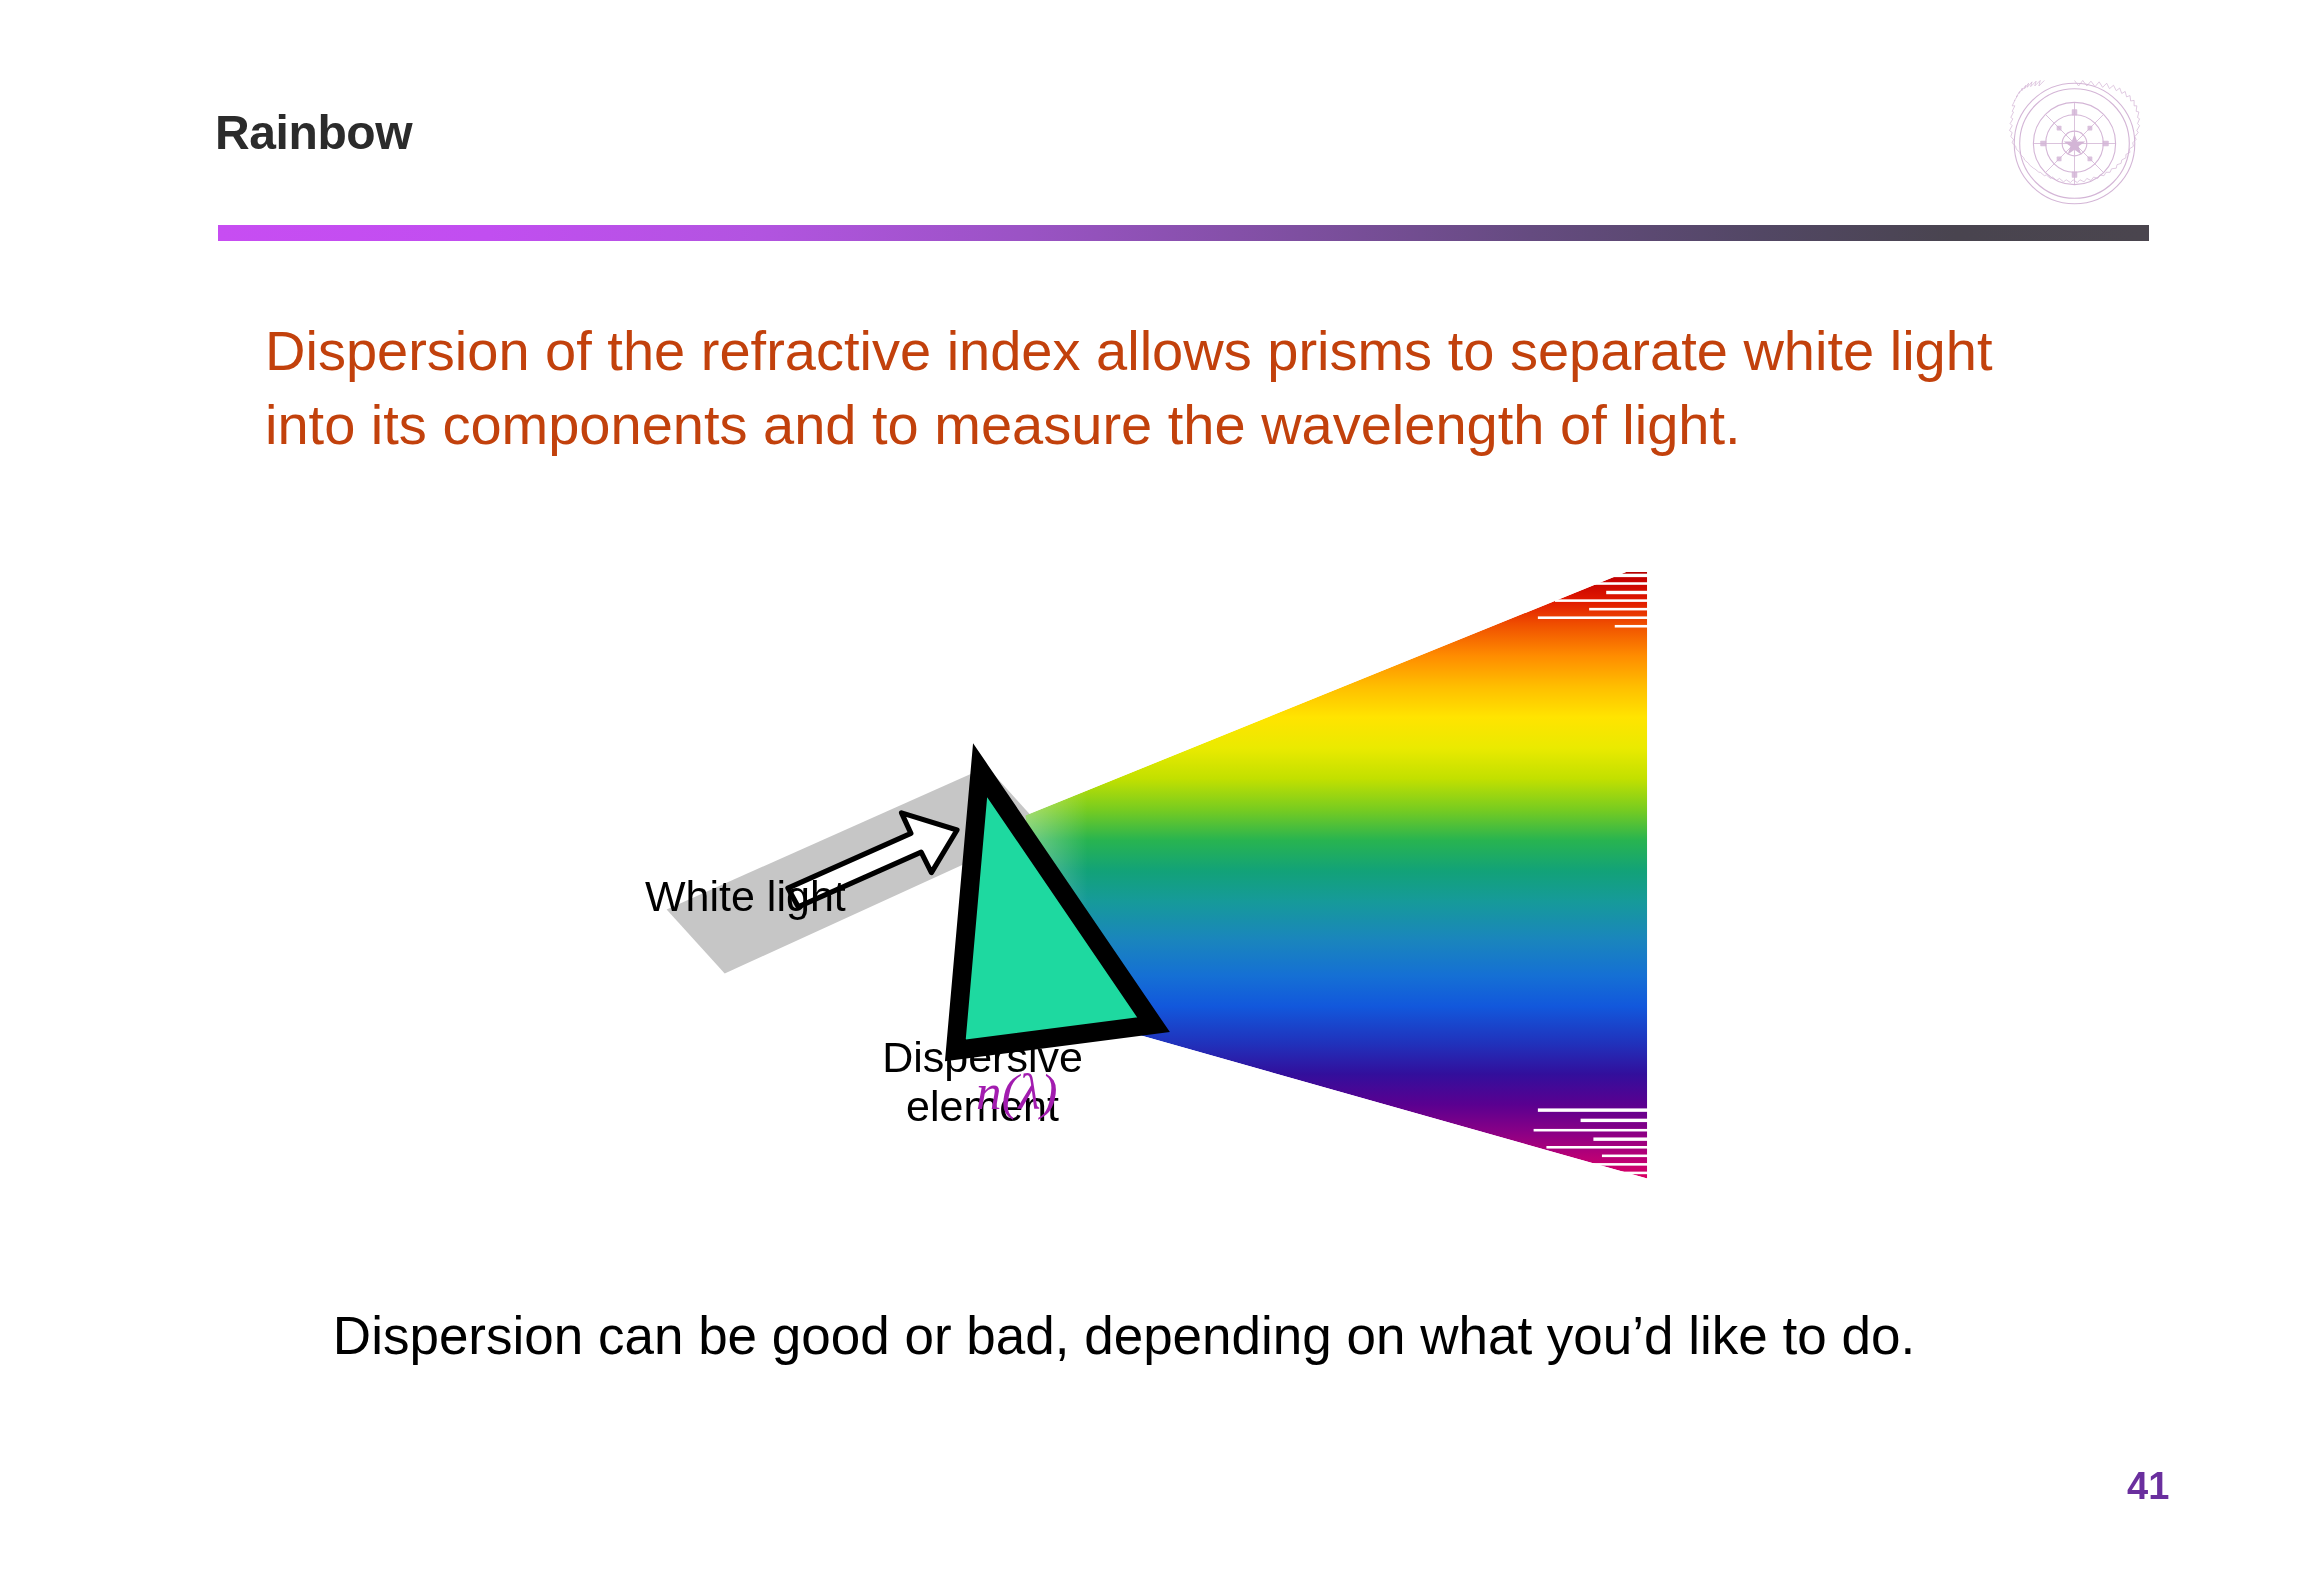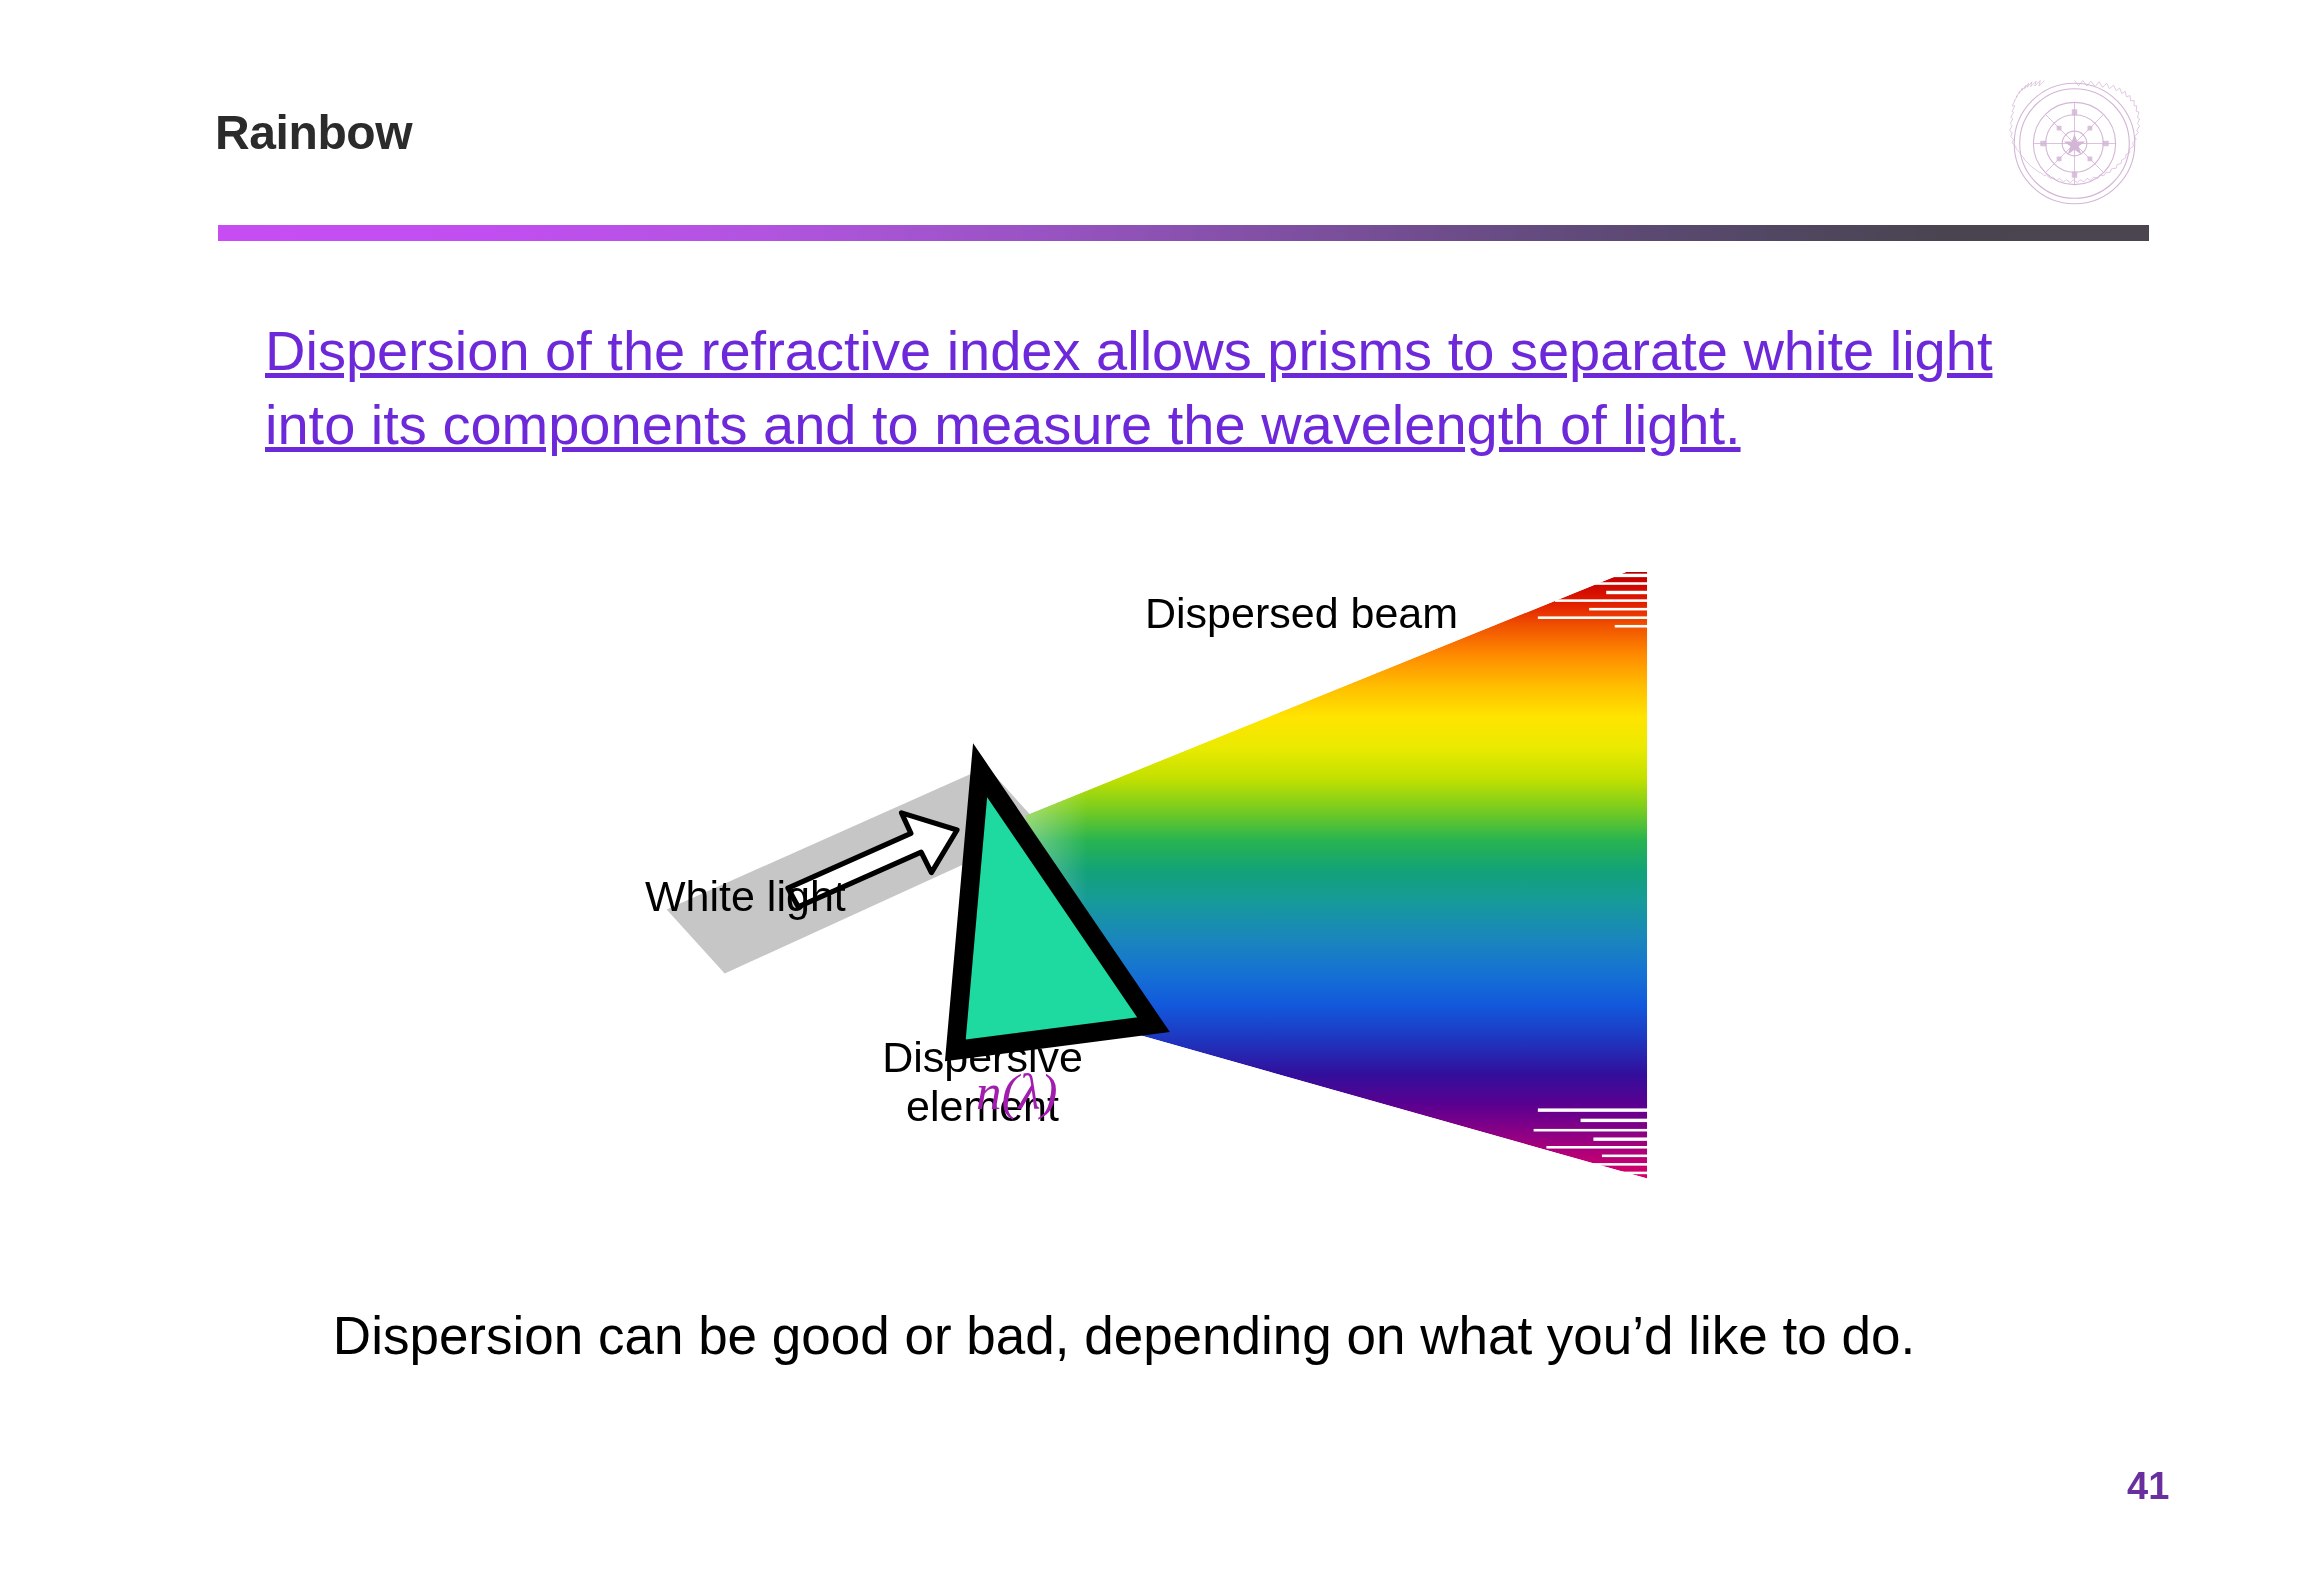--- a/index.html
+++ b/index.html
@@ -58,22 +58,21 @@
   }
 
   
   #body-text {
     position: absolute;
     left: 265px;
     top: 314px;
     width: 1743px;
     font-size: 56px;
     line-height: 1.32;
-    color: #6d28d9;
-    text-decoration: underline;
+    color: #c2410c;
   }
 
   
   #figure {
     position: absolute;
     left: 598px;
     top: 572px;
     width: 1111px;
     height: 615px;
   }
@@ -254,21 +253,20 @@
     <polygon points="222,370 366,306 355,282 420,302 390,352 378,328 234,392" fill="#ffffff" stroke="#000000" stroke-width="6" stroke-linejoin="round"></polygon>
 
     <g mask="url(#fanMask)">
       <polygon points="500,285 1228,-10 1228,710 520,510" fill="url(#spectrumFan)"></polygon>
       <polygon points="500,285 1228,-10 1228,710 520,510" fill="url(#fanFade)"></polygon>
     </g>
 
     <polygon points="447,232 650,530 418,560" fill="#1ed9a0" stroke="#000000" stroke-width="22" stroke-linejoin="miter"></polygon>
   </svg>
 
-  <div class="fig-label" id="label-dispersed-beam">Dispersed beam</div>
 
   <div class="fig-label" id="label-white-light">White light</div>
 
   <div class="fig-label" id="label-dispersive-element">Dispersive element</div>
 
   <div id="prism-formula">n(λ)</div>
 </div>
 
 <div id="caption-text">Dispersion can be good or bad, depending on what you’d like to do.</div>
 

